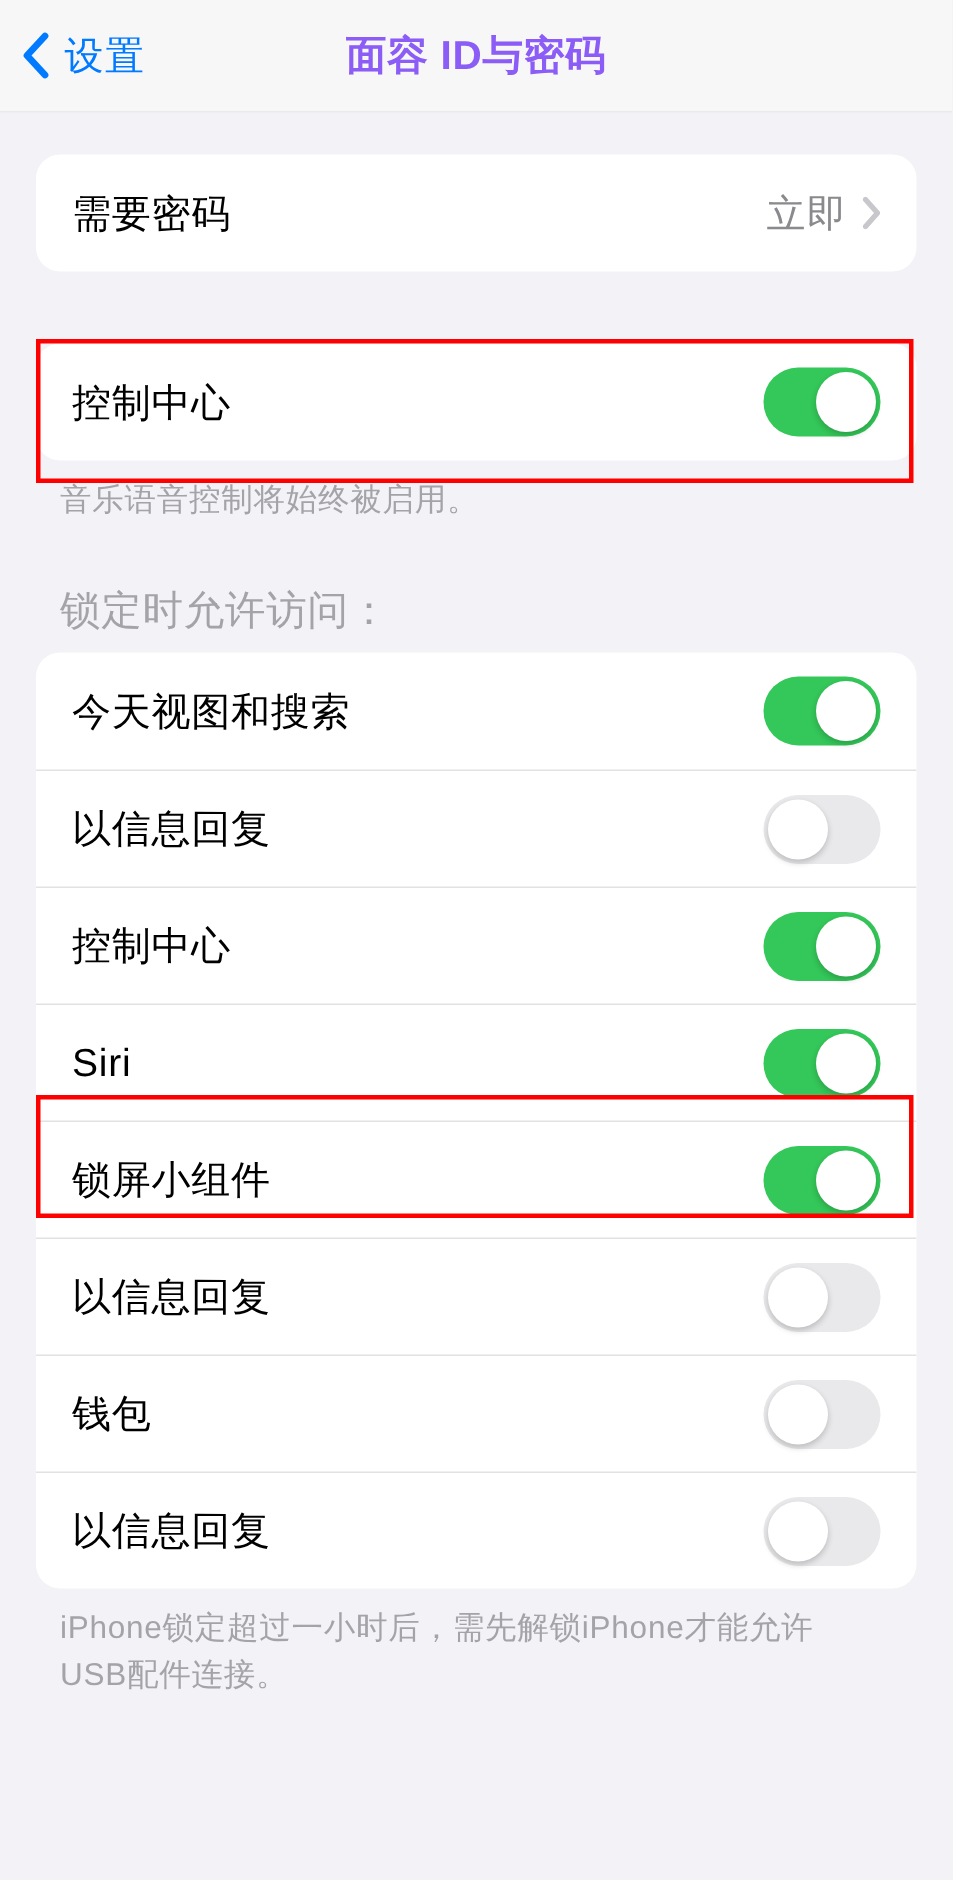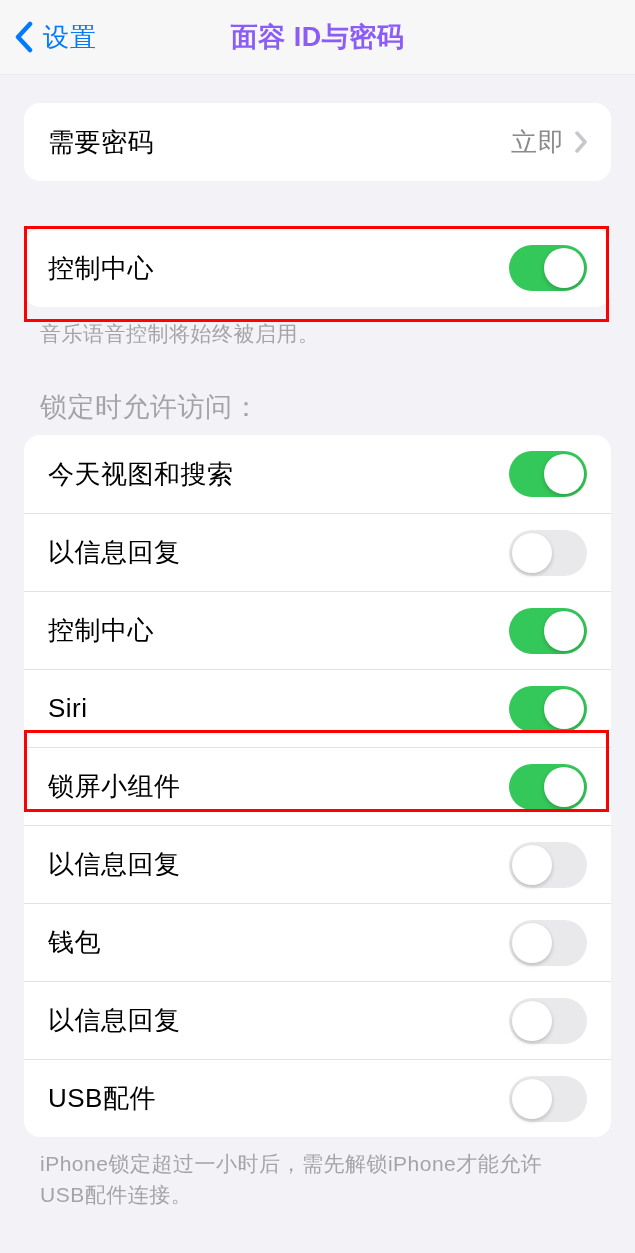--- a/index.html
+++ b/index.html
@@ -238,25 +238,19 @@
         <div class="toggle off">
           <div class="toggle-knob"></div>
         </div>
       </div>
       <div class="row">
         <span class="row-label">以信息回复</span>
         <div class="toggle off">
           <div class="toggle-knob"></div>
         </div>
       </div>
-      <div class="row">
-        <span class="row-label">USB配件</span>
-        <div class="toggle off">
-          <div class="toggle-knob"></div>
-        </div>
-      </div>
     </div>
   <div class="group-footer">iPhone锁定超过一小时后，需先解锁iPhone才能允许USB配件连接。</div>
 
 </div>
 
 <div class="highlight-box" style="left:24px; top:226px; width:585px; height:96px;"></div>
 <div class="highlight-box" style="left:24px; top:730px; width:585px; height:82px;"></div>
 
 </body></html>

